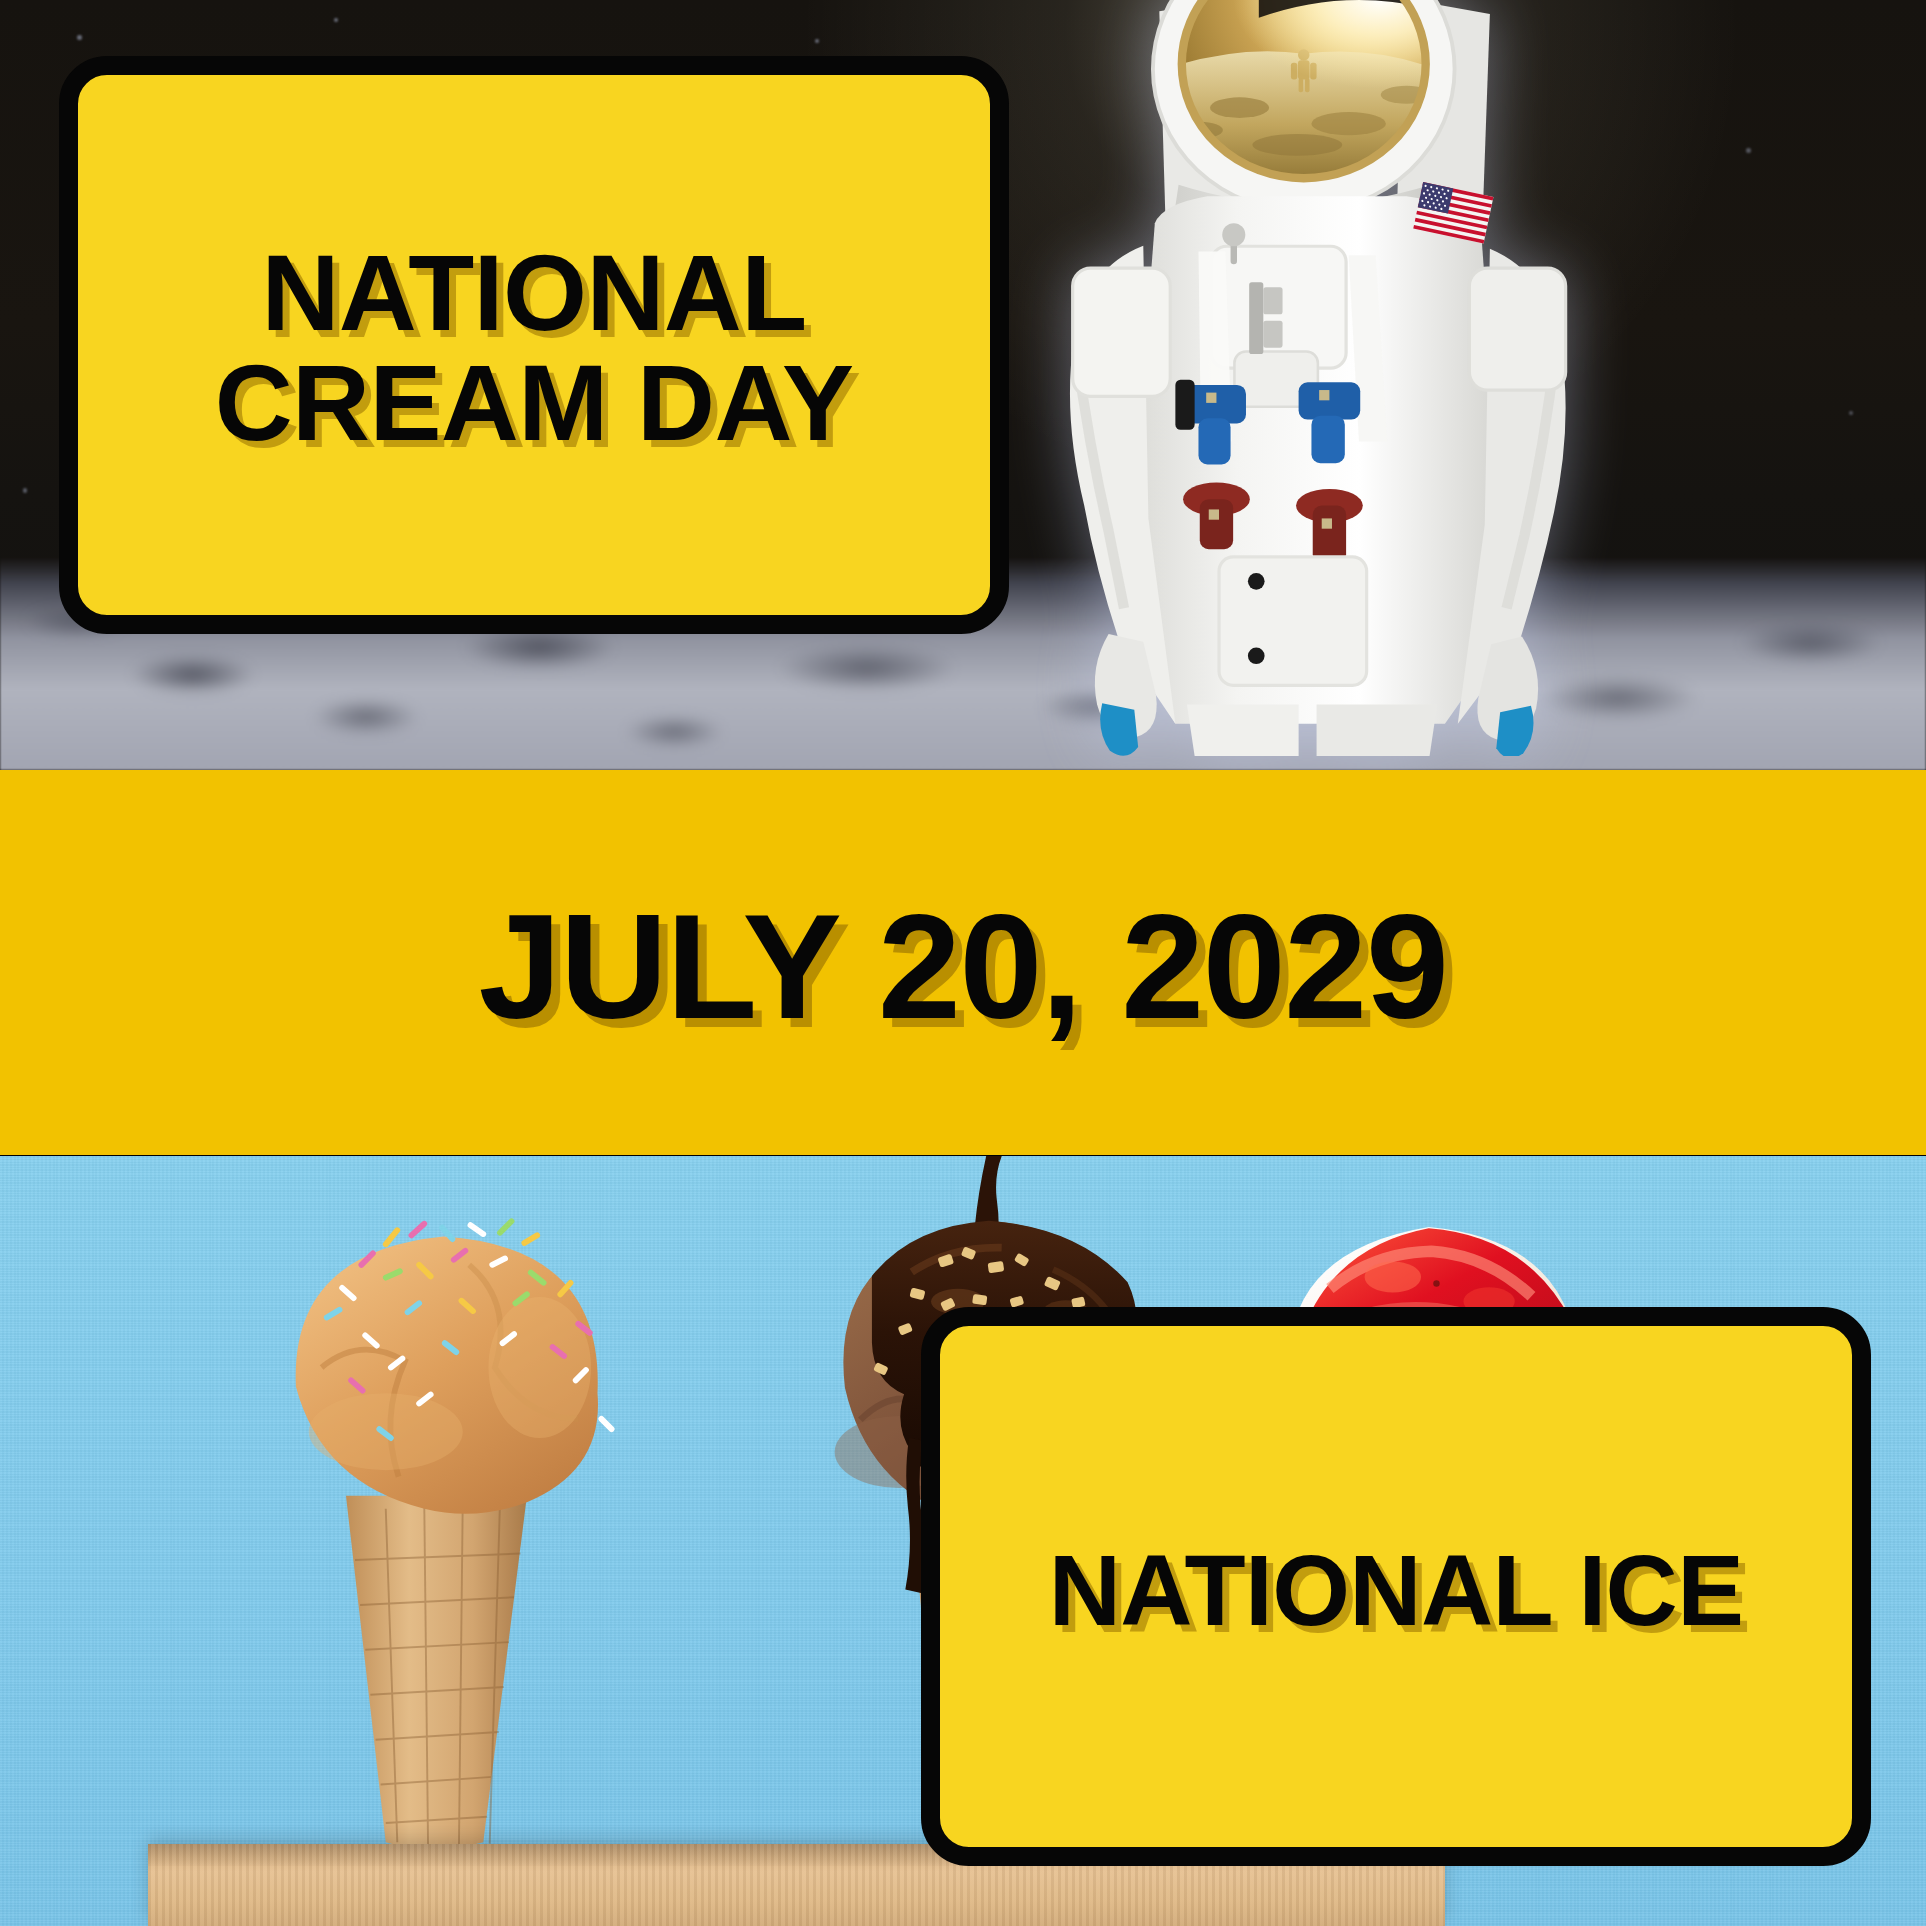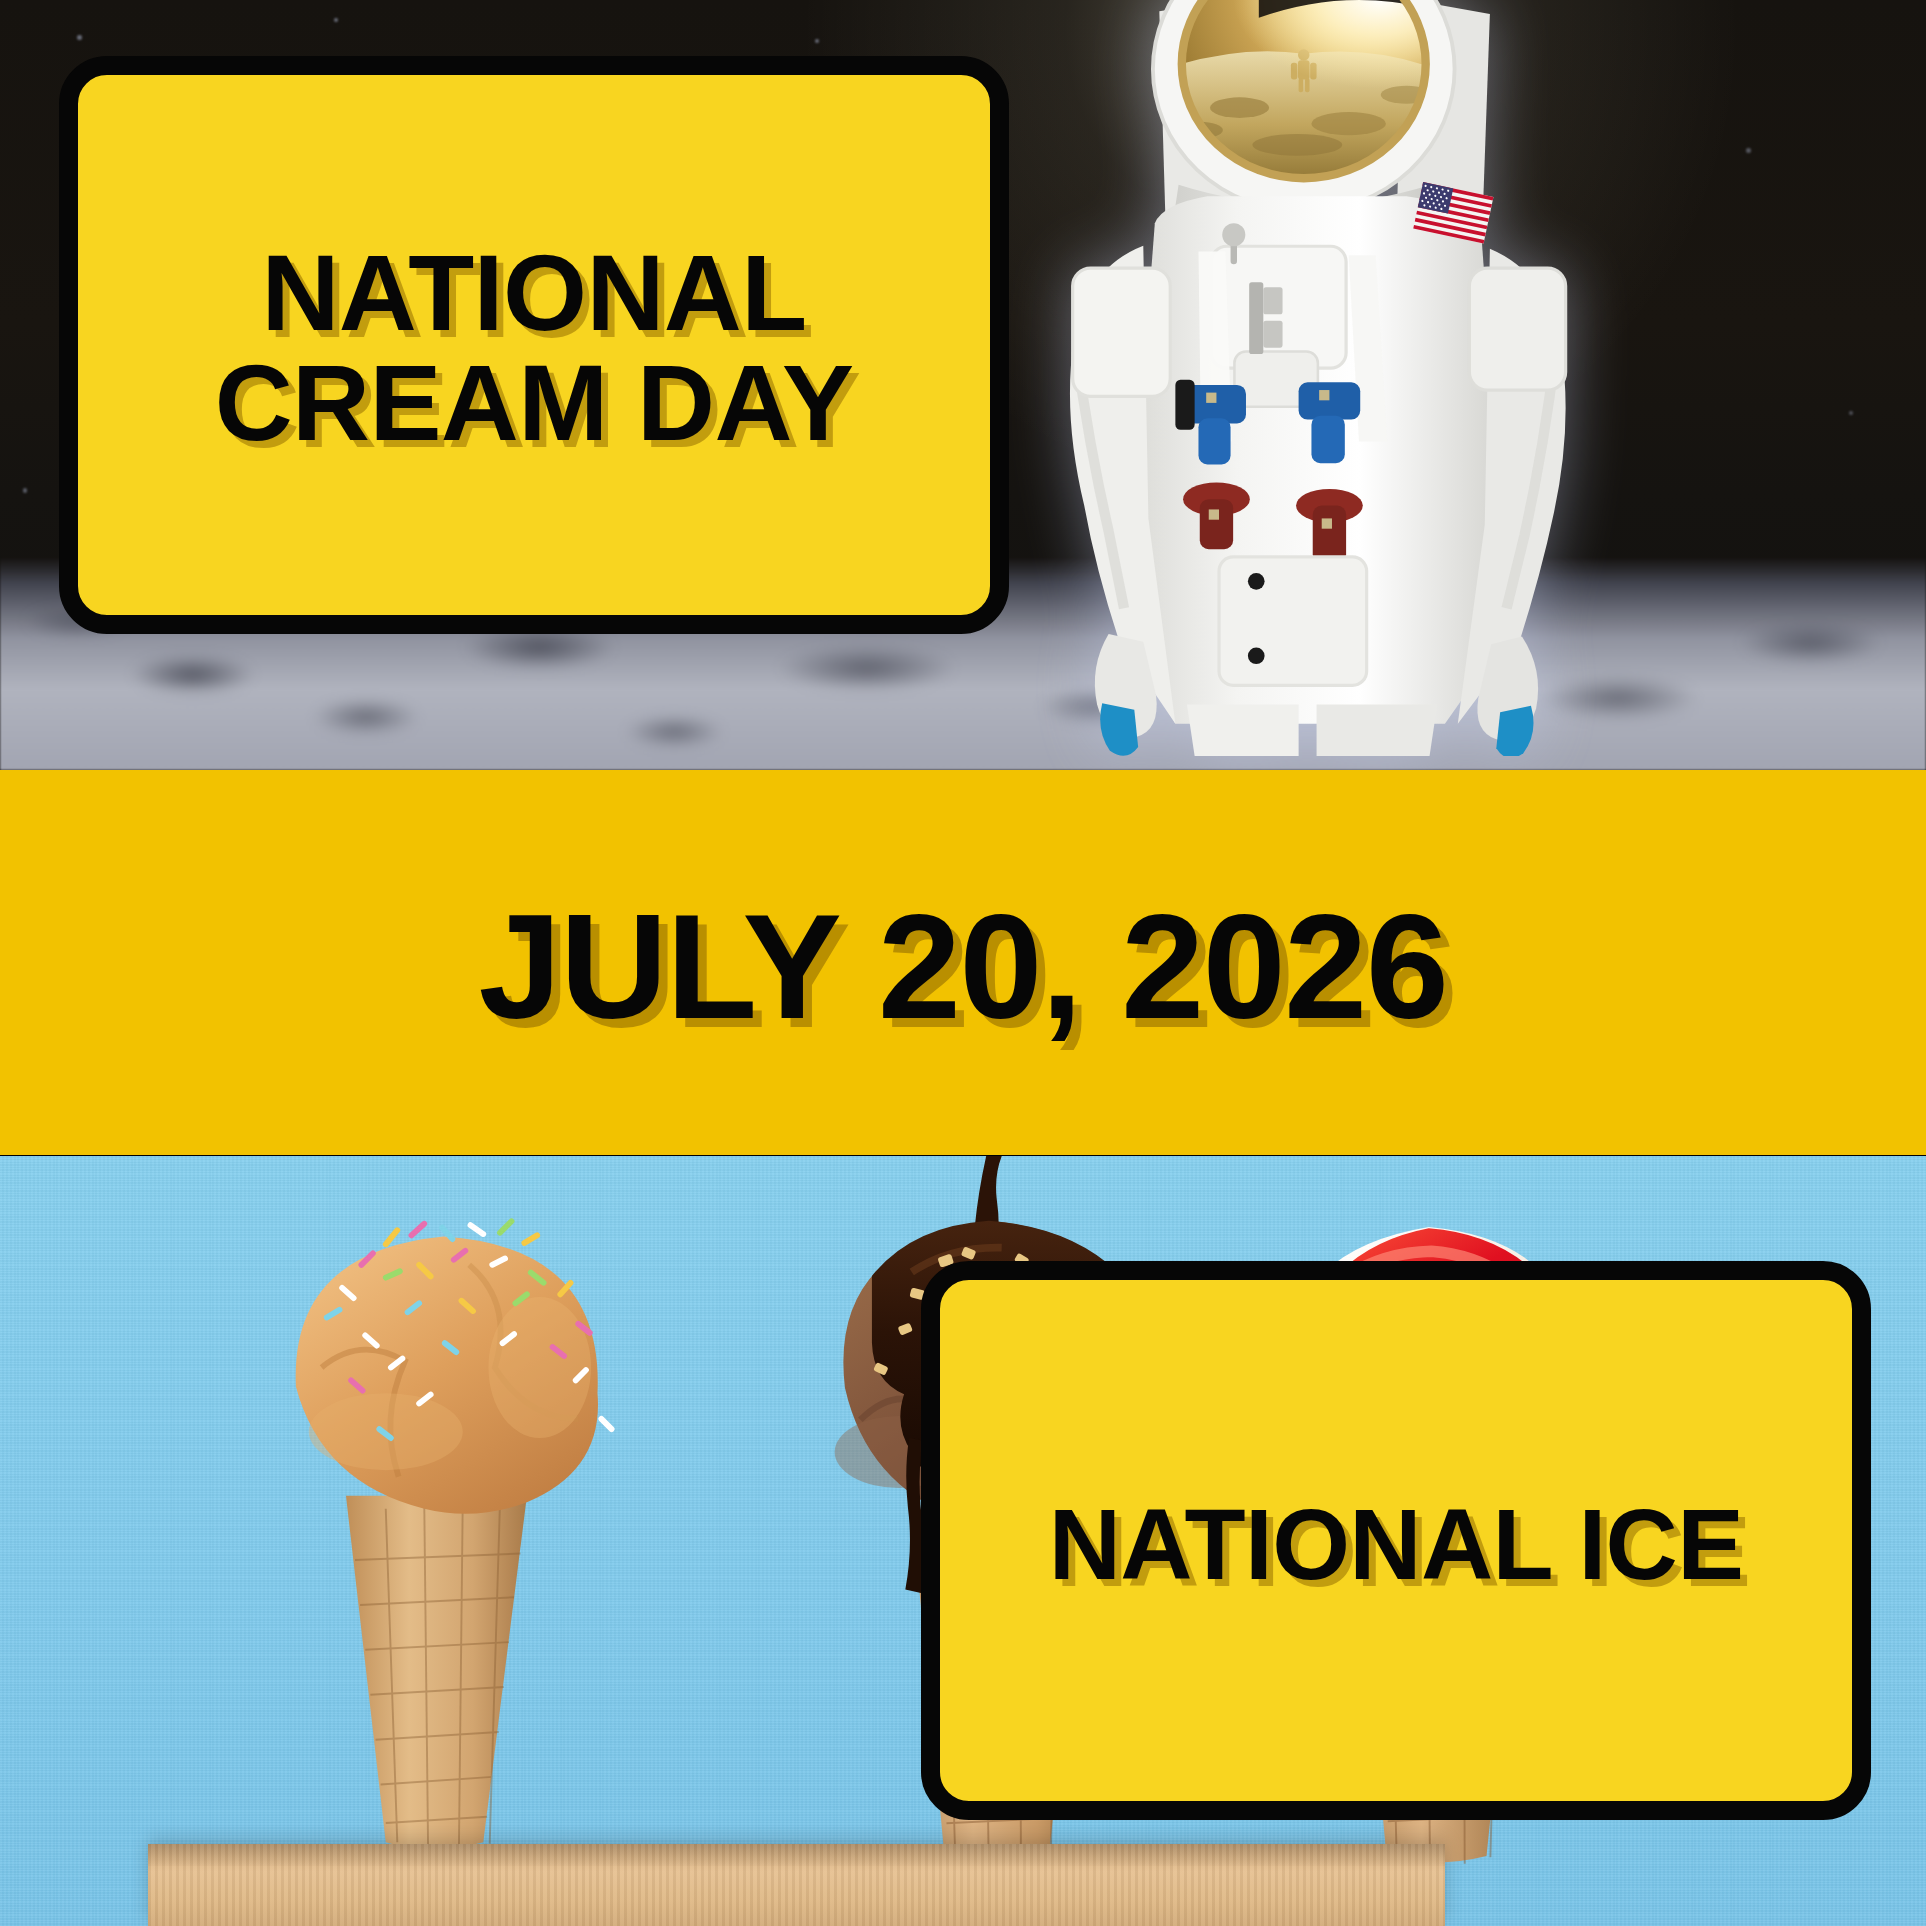--- a/index.html
+++ b/index.html
@@ -127,21 +127,21 @@
     text-align:center;
     letter-spacing:-0.6px;
     text-shadow: 7px 7px 0 rgba(150,112,0,.55);
   }
   #sign-moon {
     left:59px; top:56px; width:950px; height:578px;
   }
   #sign-moon .sign-text { font-size:108px; transform:translateY(2.6px); }
 
   #sign-ice {
-    left:921px; top:1261px; width:950px; height:559px;
+    left:921px; top:1307px; width:950px; height:559px;
   }
   #sign-ice .sign-text { font-size:100px; transform:translateY(2.6px); }
 </style>
 </head>
 <body>
 
 <div class="poster">
 
   <div class="panel-moon">
     <div class="space-sky"></div>
@@ -333,21 +333,21 @@
 
     <div class="sign" id="sign-moon">
       <div class="sign-text">
         <div>NATIONAL</div>
         <div>CREAM DAY</div>
       </div>
     </div>
   </div>
 
   <div class="band-date">
-    <div class="date-text">JULY 20, 2026</div>
+    <div class="date-text">JULY 20, 2029</div>
   </div>
 
   <div class="panel-ice">
     <div class="ice-bg"></div>
 
     <svg class="cone-svg" style="left:193px; top:19px; width:501px; height:693px;" viewBox="0 0 780 1080" xmlns="http://www.w3.org/2000/svg">
       <defs>
         <linearGradient id="c1cone" x1="0" y1="0" x2="1" y2="0">
           <stop offset="0" stop-color="#C08F58"></stop>
           <stop offset=".35" stop-color="#E3BC88"></stop>

